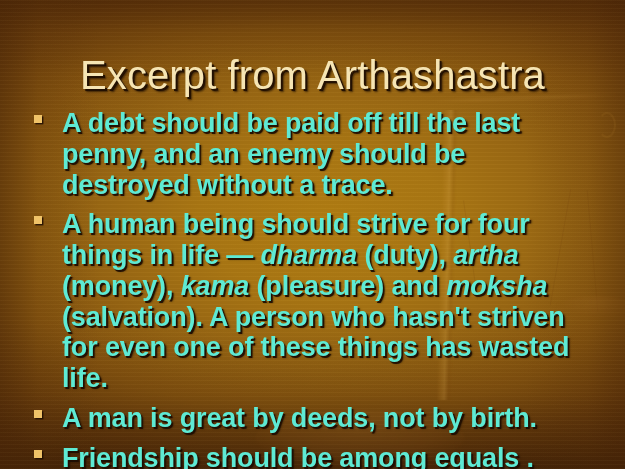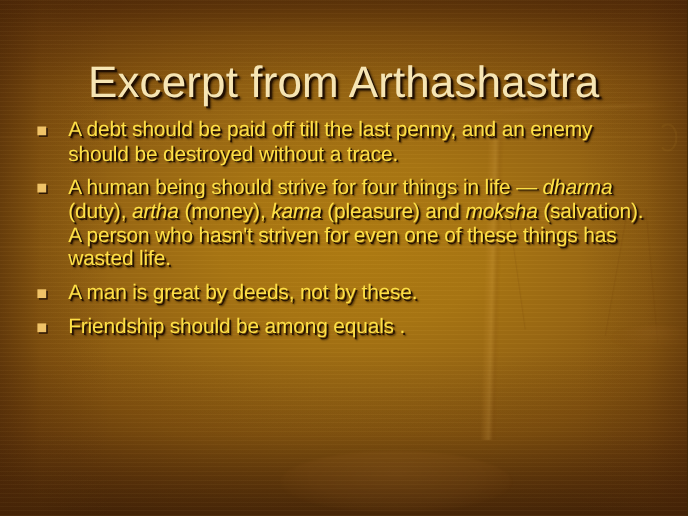--- a/index.html
+++ b/index.html
@@ -176,23 +176,23 @@
     right: 28px;
     margin: 0;
     padding: 0;
     list-style: none;
   }
 
   .bullet-item {
     position: relative;
     padding-left: 32px;
     margin-bottom: 9px;
-    color: #fde047;
-    font-size: 19px;
-    font-weight: normal;
+    color: #5eead4;
+    font-size: 27px;
+    font-weight: bold;
     line-height: 1.14;
     letter-spacing: -0.15px;
     text-shadow:
        1.6px 1.6px 0 rgba(30,13,2,0.90),
        2.4px 2.4px 1.6px rgba(22,9,1,0.55);
   }
 
   .bullet-marker {
     position: absolute;
     left: 4px;
@@ -238,21 +238,21 @@
         <span class="bullet-text"><span>A debt should be paid off till the last penny, and an enemy should be destroyed without a trace.</span></span>
       </li>
 
       <li class="bullet-item">
         <span class="bullet-marker"></span>
         <span class="bullet-text"><span>A human being should strive for four things in life — </span><span class="term">dharma</span><span> (duty), </span><span class="term">artha</span><span> (money), </span><span class="term">kama</span><span> (pleasure) and </span><span class="term">moksha</span><span> (salvation). A person who hasn't striven for even one of these things has wasted life.</span></span>
       </li>
 
       <li class="bullet-item">
         <span class="bullet-marker"></span>
-        <span class="bullet-text"><span>A man is great by deeds, not by these.</span></span>
+        <span class="bullet-text"><span>A man is great by deeds, not by birth.</span></span>
       </li>
 
 
       <li class="bullet-item">
         <span class="bullet-marker"></span>
         <span class="bullet-text"><span>Friendship should be among equals .</span></span>
       </li>
 
     </ul>
   </div>

